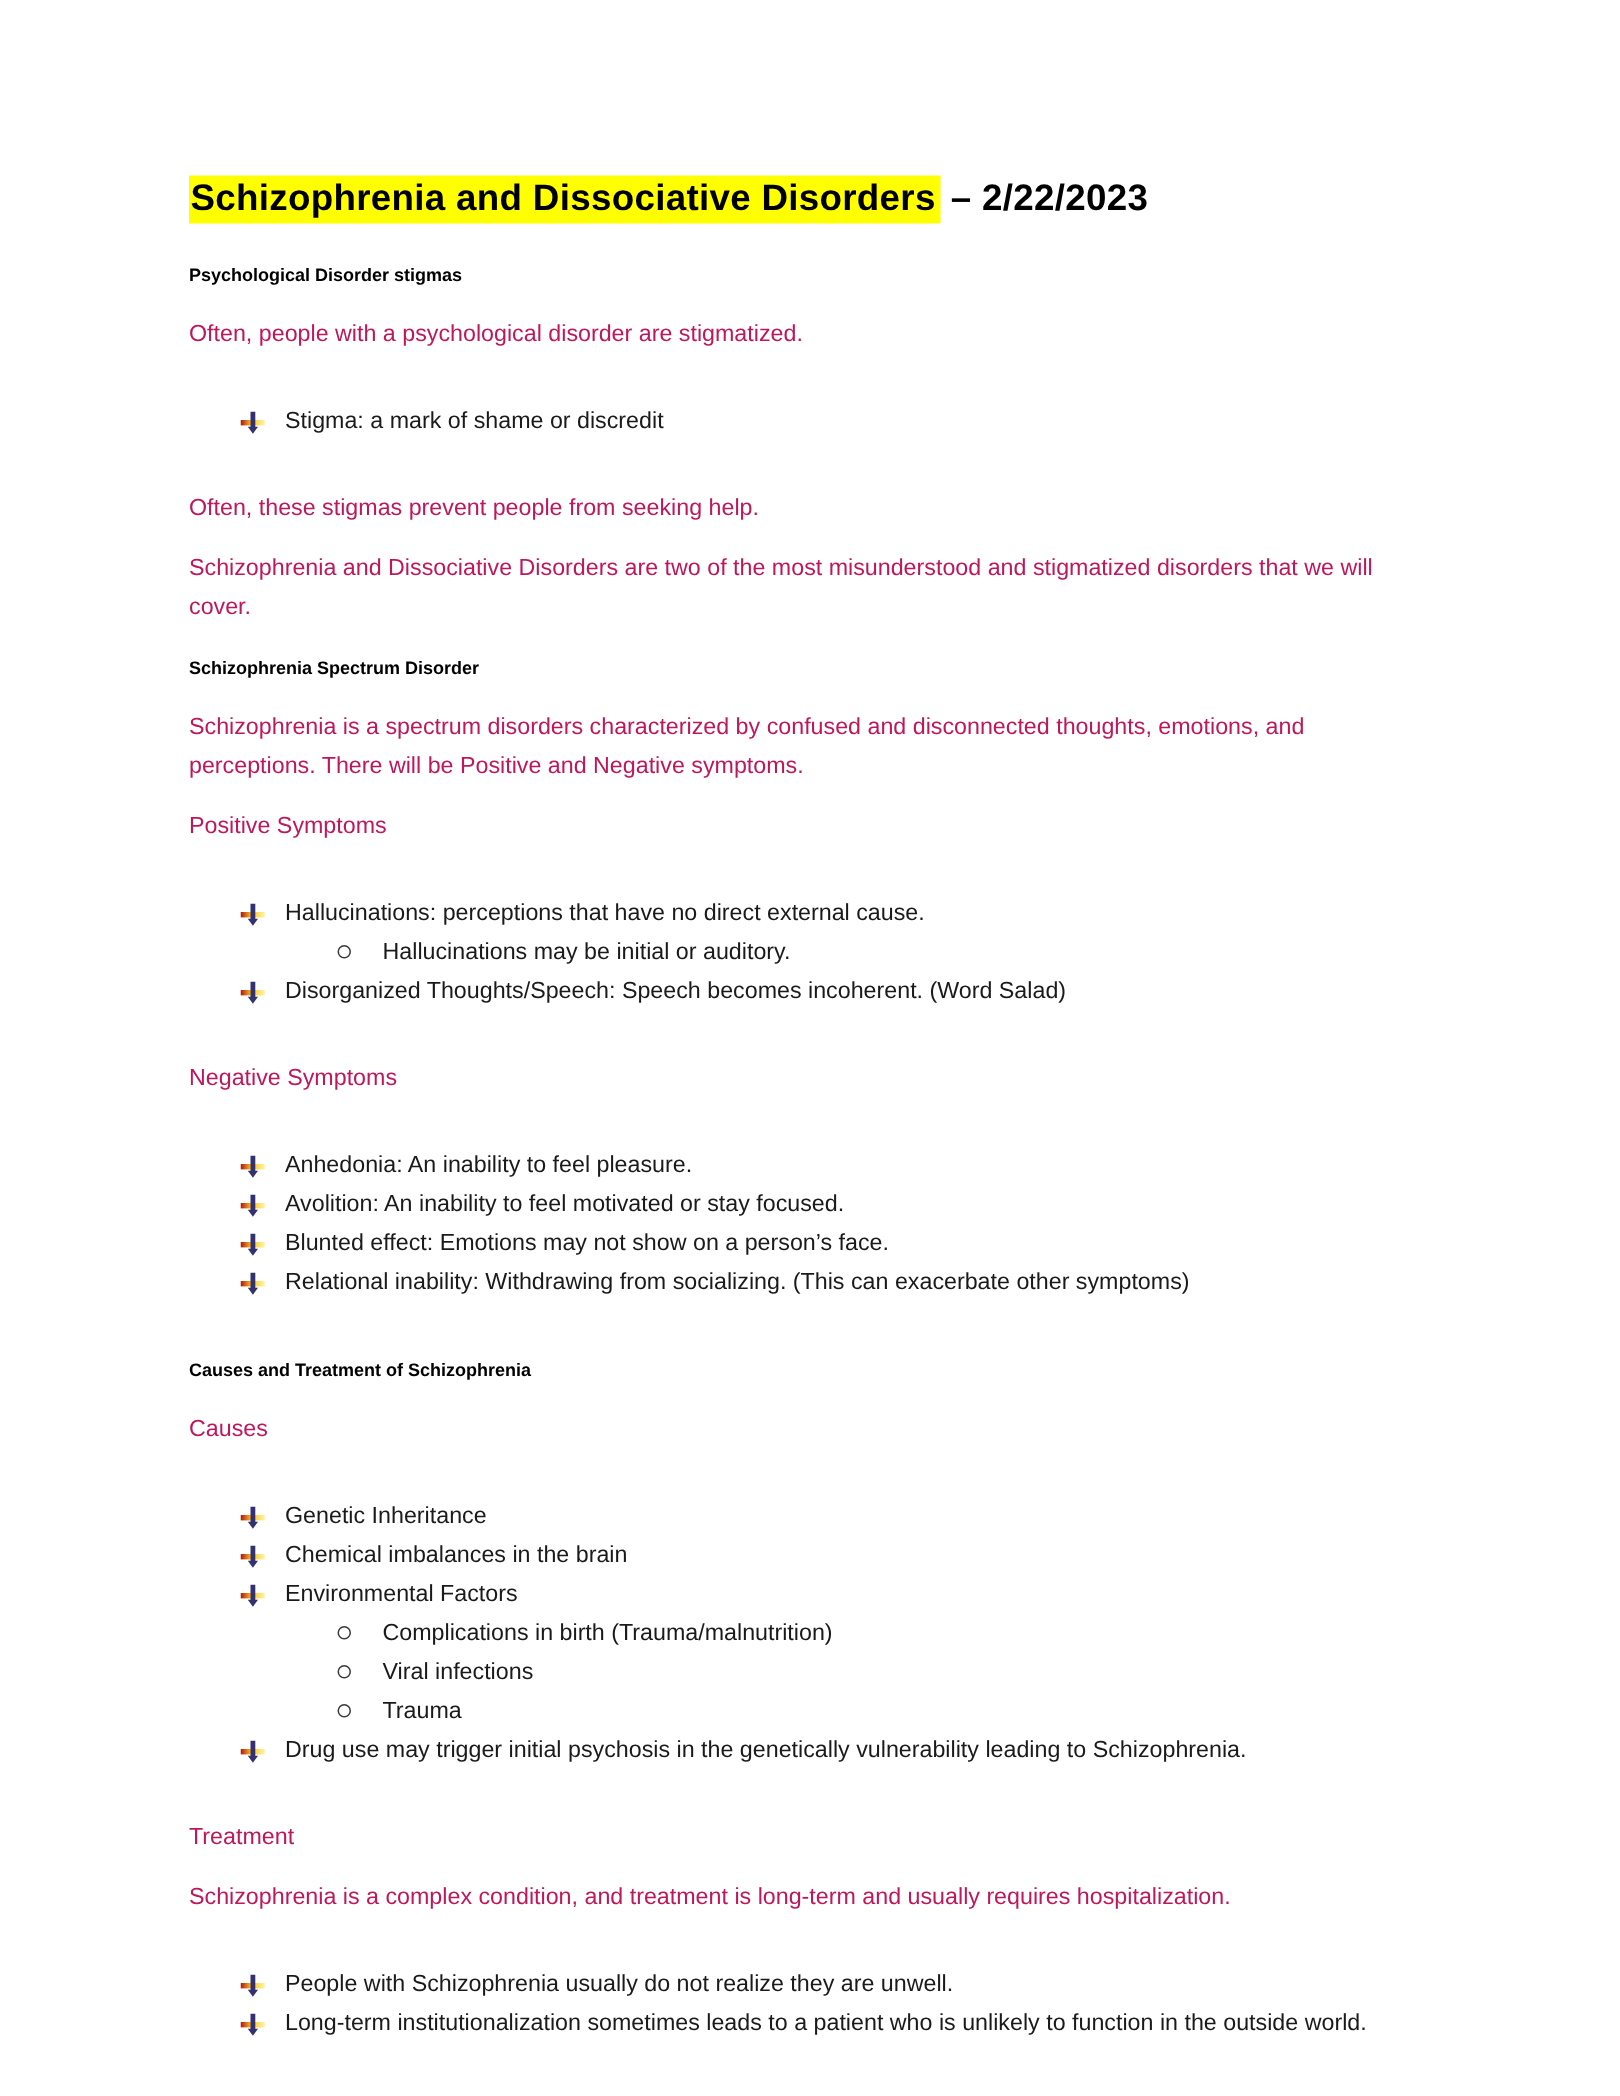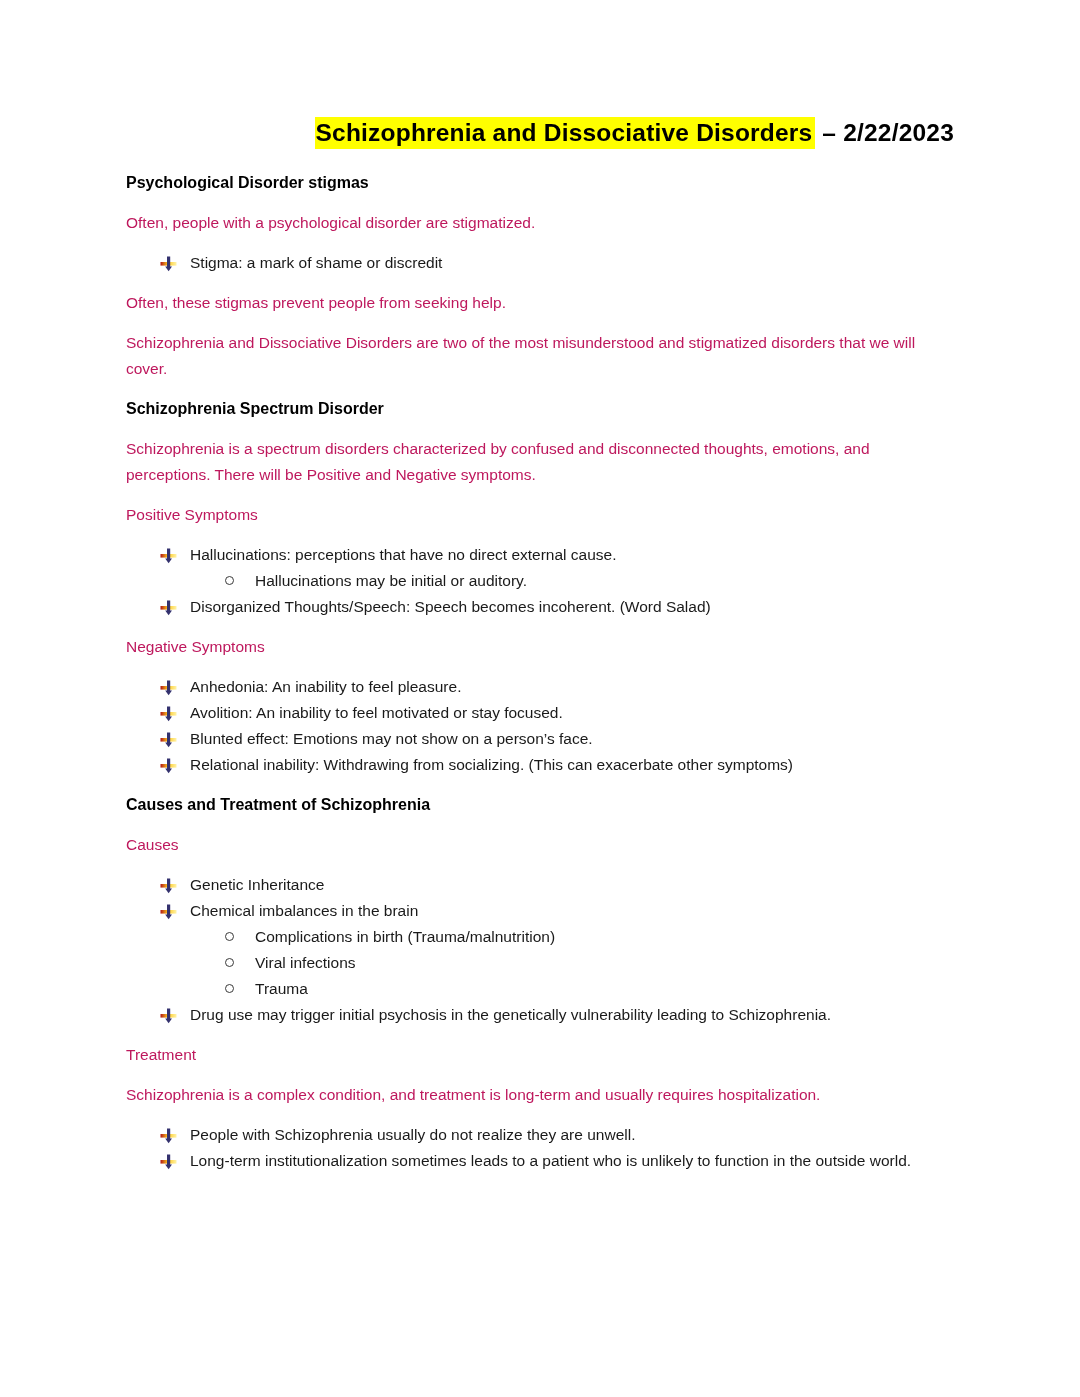--- a/index.html
+++ b/index.html
@@ -21,42 +21,41 @@
     height: 1397px;
     padding: 116px 126px 40px 126px;
   }
   .doc-title {
     font-size: 24.5px;
     font-weight: bold;
     color: #000000;
     margin: 0 0 20px 0;
     line-height: 34px;
     letter-spacing: 0.2px;
-    text-align: right;
   }
   .doc-title .hl {
     background: #ffff00;
     padding: 2px 3px 3px 1px;
   }
   h2.sec-heading {
-    font-size: 16px;
+    font-size: 12px;
     font-weight: bold;
     color: #000000;
     margin: 14px 0;
     line-height: 26px;
   }
   p.para {
     font-size: 15.5px;
     margin: 14px 0;
     line-height: 26px;
     color: #be185d;
   }
   ul.blist {
     list-style: none;
-    margin: 14px 0;
+    margin: 32px 0;
     padding: 0;
   }
   ul.blist li {
     display: flex;
     align-items: flex-start;
     font-size: 15.5px;
     line-height: 26px;
     margin: 0;
   }
   li.lvl1 { padding-left: 34px; }
@@ -197,20 +196,28 @@
       <span class="li-text">Genetic Inheritance</span>
     </li>
     <li class="lvl1">
       <svg class="bullet-ico" viewBox="0 0 17 17">
           <rect x="0.5" y="7" width="16" height="3.6" fill="url(#bulletGrad)"></rect>
           <rect x="7" y="1.5" width="3.2" height="10.5" fill="#33316e"></rect>
           <polygon points="5.2,11.5 12,11.5 8.6,16.2" fill="#33316e"></polygon>
         </svg>
       <span class="li-text">Chemical imbalances in the brain</span>
     </li>
+    <li class="lvl1">
+      <svg class="bullet-ico" viewBox="0 0 17 17">
+          <rect x="0.5" y="7" width="16" height="3.6" fill="url(#bulletGrad)"></rect>
+          <rect x="7" y="1.5" width="3.2" height="10.5" fill="#33316e"></rect>
+          <polygon points="5.2,11.5 12,11.5 8.6,16.2" fill="#33316e"></polygon>
+        </svg>
+      <span class="li-text">Environmental Factors</span>
+    </li>
     <li class="lvl2">
       <span class="circle-ico"></span>
       <span class="li-text">Complications in birth (Trauma/malnutrition)</span>
     </li>
     <li class="lvl2">
       <span class="circle-ico"></span>
       <span class="li-text">Viral infections</span>
     </li>
     <li class="lvl2">
       <span class="circle-ico"></span>

